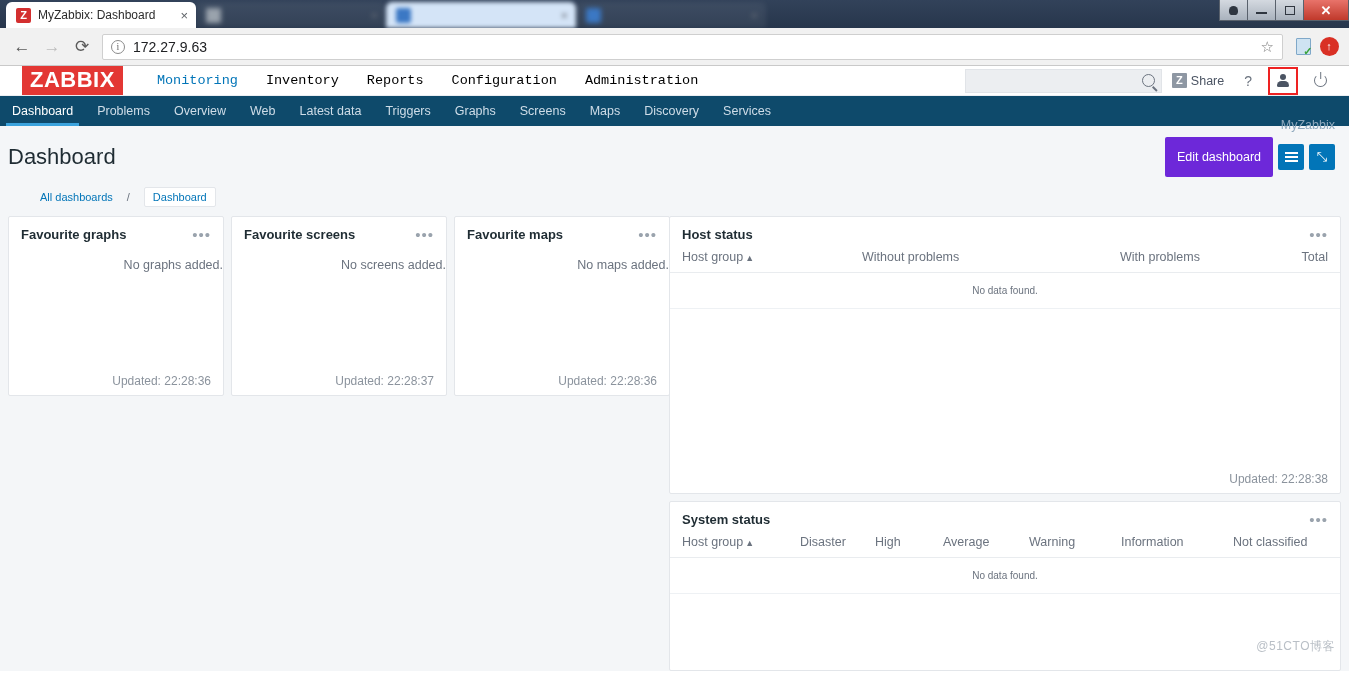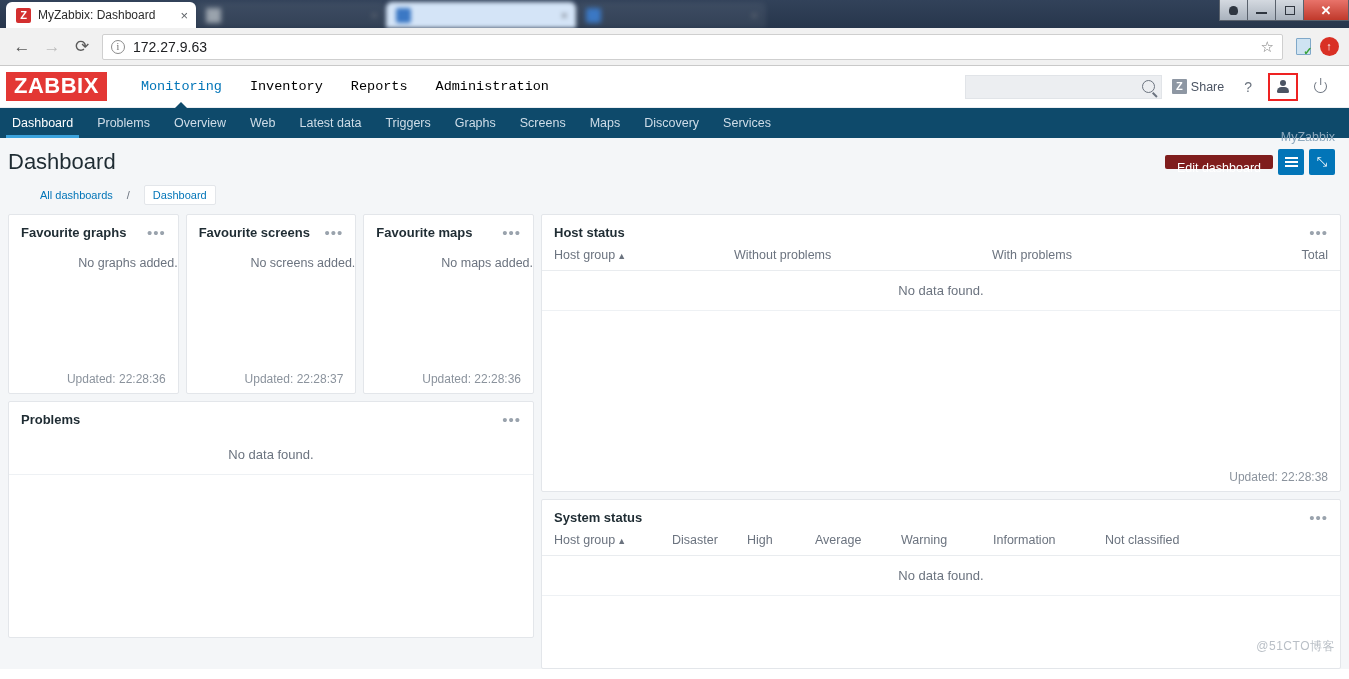--- a/index.html
+++ b/index.html
@@ -155,26 +155,26 @@
     color: #3aa33a; font-size: 11px; font-weight: bold;
   }
   .ext-round {
     width: 19px; height: 19px; border-radius: 50%;
     background: #d93025; color: #fff;
     font-size: 11px; line-height: 19px; text-align: center;
   }
 
   
   .zbx-header {
-    height: 42px;
+    height: 30px;
     background: #ffffff;
     border-bottom: 1px solid #ebeef2;
     display: flex;
     align-items: center;
-    padding: 0 12px 0 6px;
+    padding: 0 12px 0 22px;
     position: relative;
   }
   .zbx-logo {
     background: #e33734;
     color: #ffffff;
     font-size: 22px;
     font-weight: bold;
     letter-spacing: 0.5px;
     padding: 1px 8px 2px 8px;
     line-height: 26px;
@@ -330,27 +330,27 @@
     font-weight: normal;
     color: #1f2c33;
   }
   .title-actions {
     margin-left: auto;
     display: flex;
     align-items: center;
     gap: 5px;
   }
   .btn-primary {
-    background: #7f1d1d;
+    background: #6d28d9;
     color: #fff;
     font-size: 12.5px;
     border: none;
     border-radius: 2px;
     padding: 6px 12px;
-    height: 14px;
+    height: 40px;
     line-height: 14px;
     font-family: "Liberation Sans", sans-serif;
   }
   .btn-icon {
     width: 26px; height: 26px;
     background: #0275b8;
     border-radius: 2px;
     display: flex; align-items: center; justify-content: center;
   }
   .hamburger { width: 13px; }
@@ -376,21 +376,21 @@
   }
 
   
   .dash-grid {
     display: flex;
     gap: 7px;
     padding: 0 8px 0 8px;
     height: 455px;
     align-items: flex-start;
   }
-  .col-left { width: 526px; display: flex; flex-direction: column; gap: 7px; }
+  .col-left { width: 654px; display: flex; flex-direction: row; gap: 7px; }
   .col-right { flex: 1; display: flex; flex-direction: column; gap: 7px; }
   .fav-row { display: flex; gap: 7px; }
 
   .widget {
     background: #ffffff;
     border: 1px solid #e3e6ea;
     border-radius: 2px;
     display: flex;
     flex-direction: column;
     position: relative;
@@ -435,21 +435,21 @@
     border-bottom: 1px solid #e9ecef;
     padding: 0 12px 8px 12px;
     font-size: 12.5px;
     color: #6b737f;
   }
   .th { white-space: nowrap; }
   .sort-arrow { font-size: 9px; margin-left: 2px; }
 
   .table-empty {
     text-align: center;
-    font-size: 13px;
+    font-size: 10px;
     color: #6b737f;
     padding: 12px 0;
     border-bottom: 1px solid #eef1f4;
   }
 
   .problems-widget { height: 237px; }
   .host-status-widget { height: 278px; }
   .system-status-widget { height: 170px; }
 
   .watermark {
@@ -516,20 +516,21 @@
       <span class="ext-round">↑</span>
     </div>
 </div>
 
 <div class="zbx-header">
   <div class="zbx-logo">ZABBIX</div>
   <div class="main-menu">
     <div class="main-menu-item active">Monitoring</div>
     <div class="main-menu-item">Inventory</div>
     <div class="main-menu-item">Reports</div>
+    <div class="main-menu-item">Configuration</div>
     <div class="main-menu-item">Administration</div>
   </div>
 
   <div class="header-right">
     <div class="zbx-search">
       <input type="text" value="" placeholder="" style="">
       <span class="search-mag"></span>
     </div>
     <div class="hdr-icon">
       <span class="share-btn">

